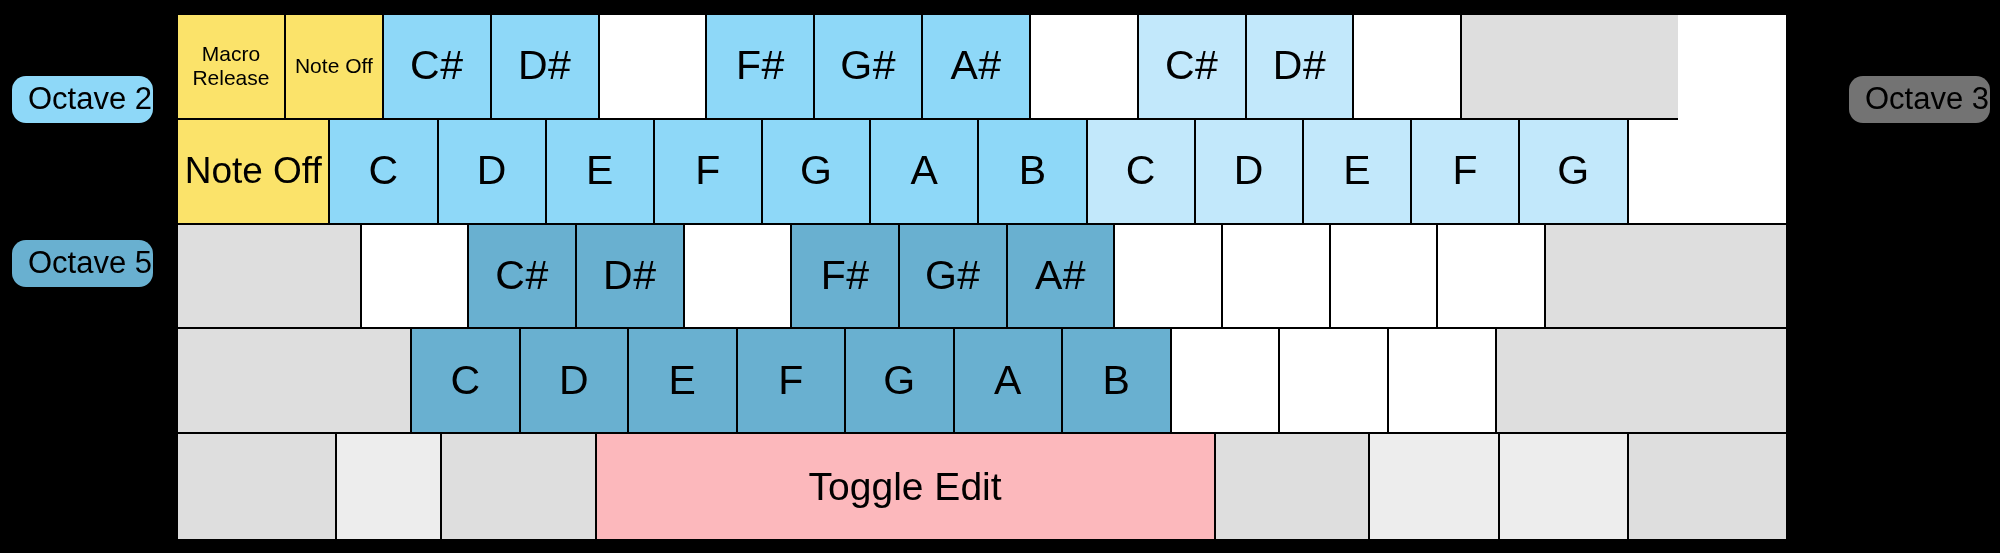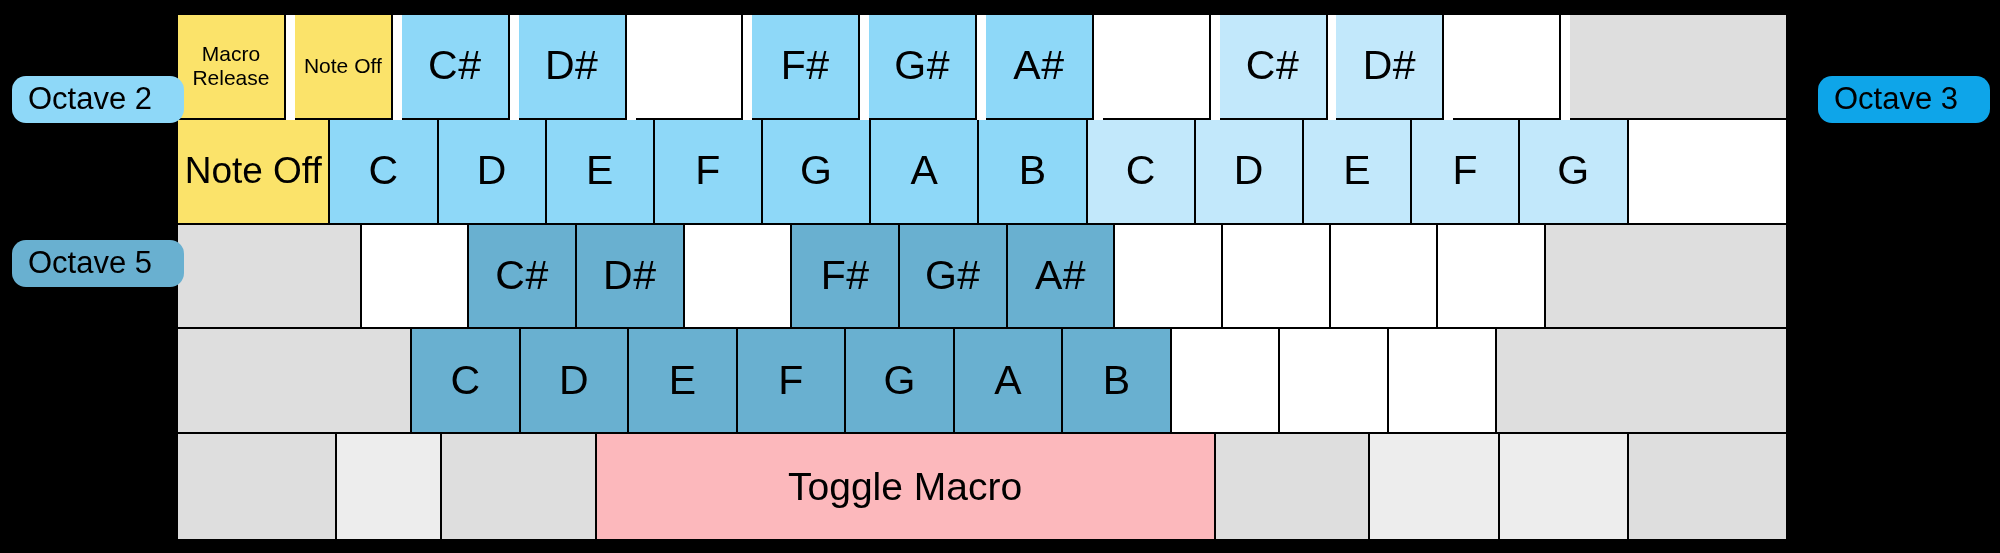--- a/index.html
+++ b/index.html
@@ -12,21 +12,21 @@
 
   
   #keyboard{
     position:absolute;left:175px;top:12px;
     width:1614px;height:530px;
     border:3px solid #000;
     box-sizing:border-box;
     display:flex;flex-direction:column;
     background:#fff;
   }
-  .krow{display:flex;flex:1 1 0;width:100%;justify-content:space-between;}
+  .krow{display:flex;flex:1 1 0;width:100%;}
   .key{
     position:relative;
     box-sizing:border-box;
     border-right:2px solid #000;
     border-bottom:2px solid #000;
     display:flex;align-items:center;justify-content:center;
     text-align:center;
     color:#000;
     line-height:1.02;
     overflow:hidden;
@@ -49,29 +49,29 @@
   .lbl{display:block;padding:0 2px;}
   .t-big   {font-size:41px;font-weight:400;letter-spacing:.5px;}
   .t-mid   {font-size:37px;font-weight:400;}
   .t-small {font-size:21px;font-weight:400;line-height:1.18;}
   .t-toggle{font-size:39px;font-weight:400;}
 
   
   .badge{
     position:absolute;
     border-radius:14px;
-    padding:7px 32px 9px 16px;
+    padding:7px 1px 9px 16px;
     font-size:31px;
     color:#000;
     white-space:nowrap;
     line-height:1;
   }
   #badge-oct2{left:12px;top:76px;background:#8ed8f8;}
   #badge-oct1{left:12px;top:240px;background:#69b0d0;}
-  #badge-oct3{right:10px;top:76px;background:#0ea5e9;}
+  #badge-oct3{right:10px;top:76px;background:#737373;}
 </style>
 </head>
 <body>
 
 <div id="stage">
 
   <div id="keyboard">
       <div class="krow">
         <div class="key f-yellow" style="flex: 0 0 6.70732%;">
           <span class="lbl t-small">Macro Release</span>
@@ -240,21 +240,21 @@
         <div class="key f-grayA" style="flex: 0 0 9.89346%;">
           <span class="lbl t-big"></span>
         </div>
         <div class="key f-grayB" style="flex: 0 0 6.5449%;">
           <span class="lbl t-big"></span>
         </div>
         <div class="key f-grayA" style="flex: 0 0 9.58904%;">
           <span class="lbl t-big"></span>
         </div>
         <div class="key f-pink" style="flex: 0 0 38.5084%;">
-          <span class="lbl t-toggle">Toggle Macro</span>
+          <span class="lbl t-toggle">Toggle Edit</span>
         </div>
         <div class="key f-grayA" style="flex: 0 0 9.58904%;">
           <span class="lbl t-big"></span>
         </div>
         <div class="key f-grayB" style="flex: 0 0 8.06697%;">
           <span class="lbl t-big"></span>
         </div>
         <div class="key f-grayB" style="flex: 0 0 8.06697%;">
           <span class="lbl t-big"></span>
         </div>

